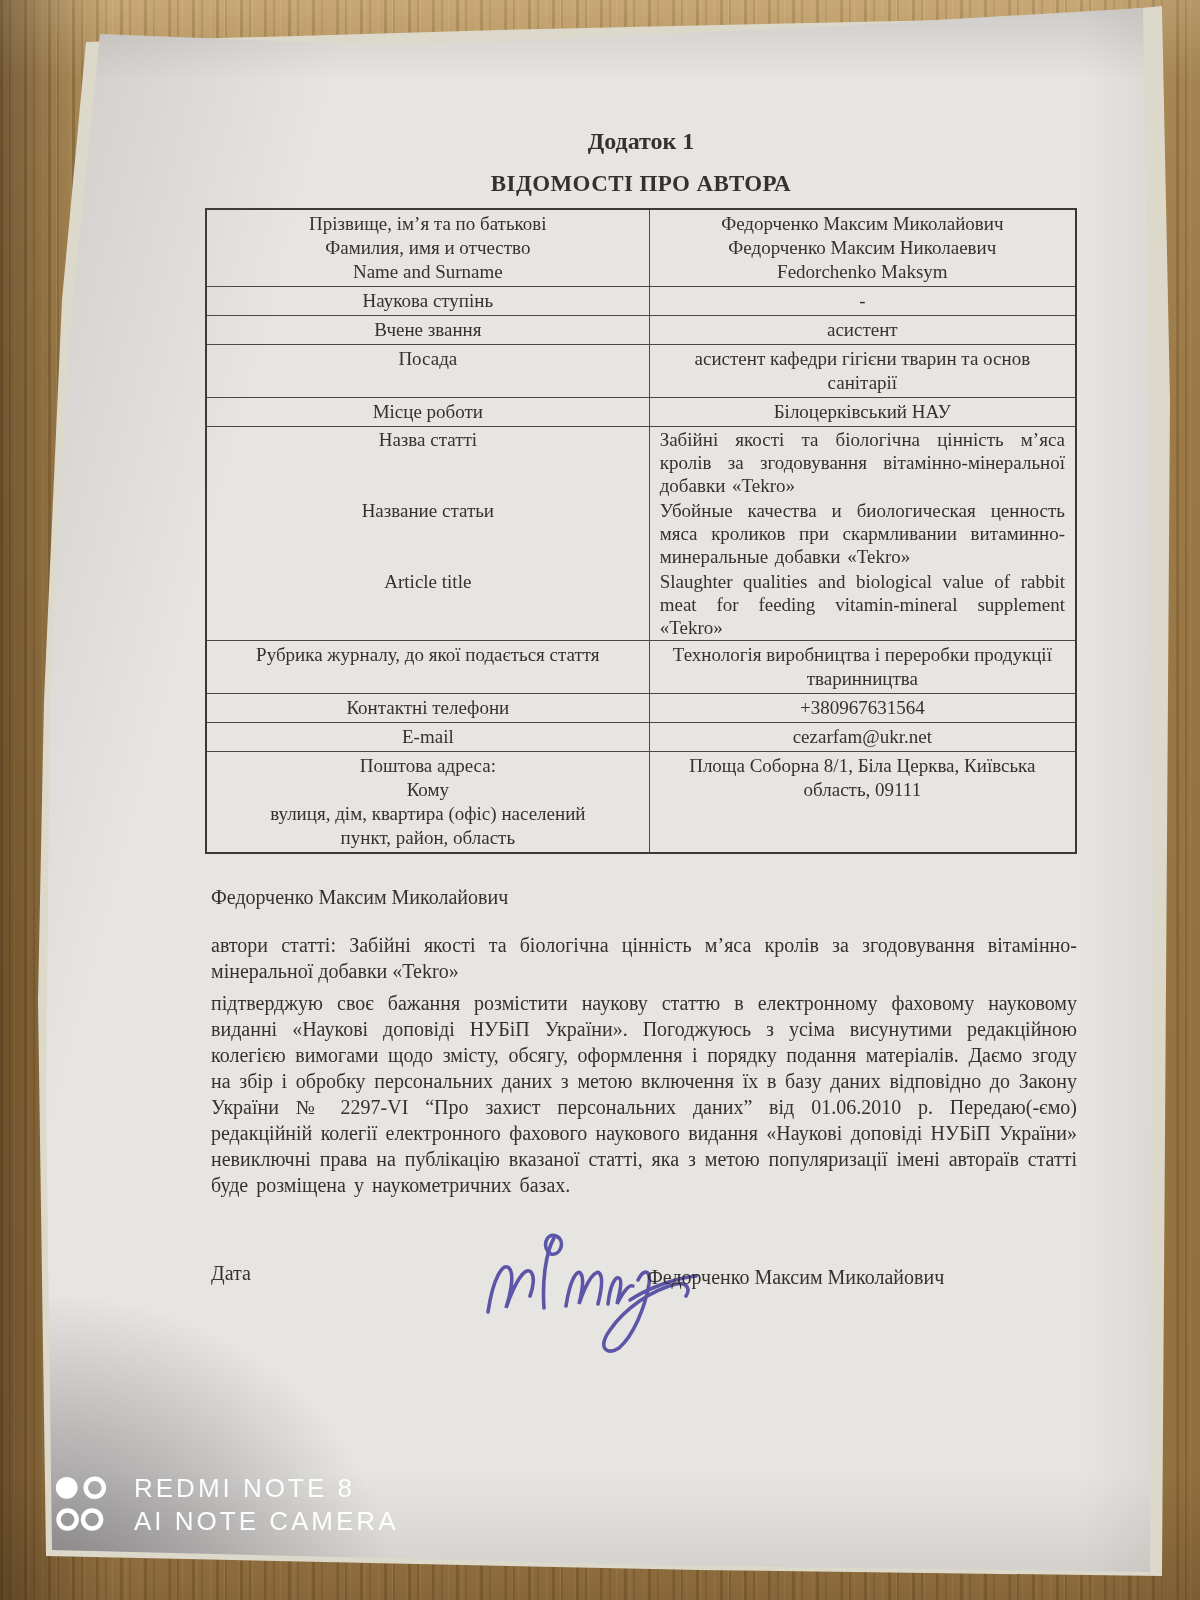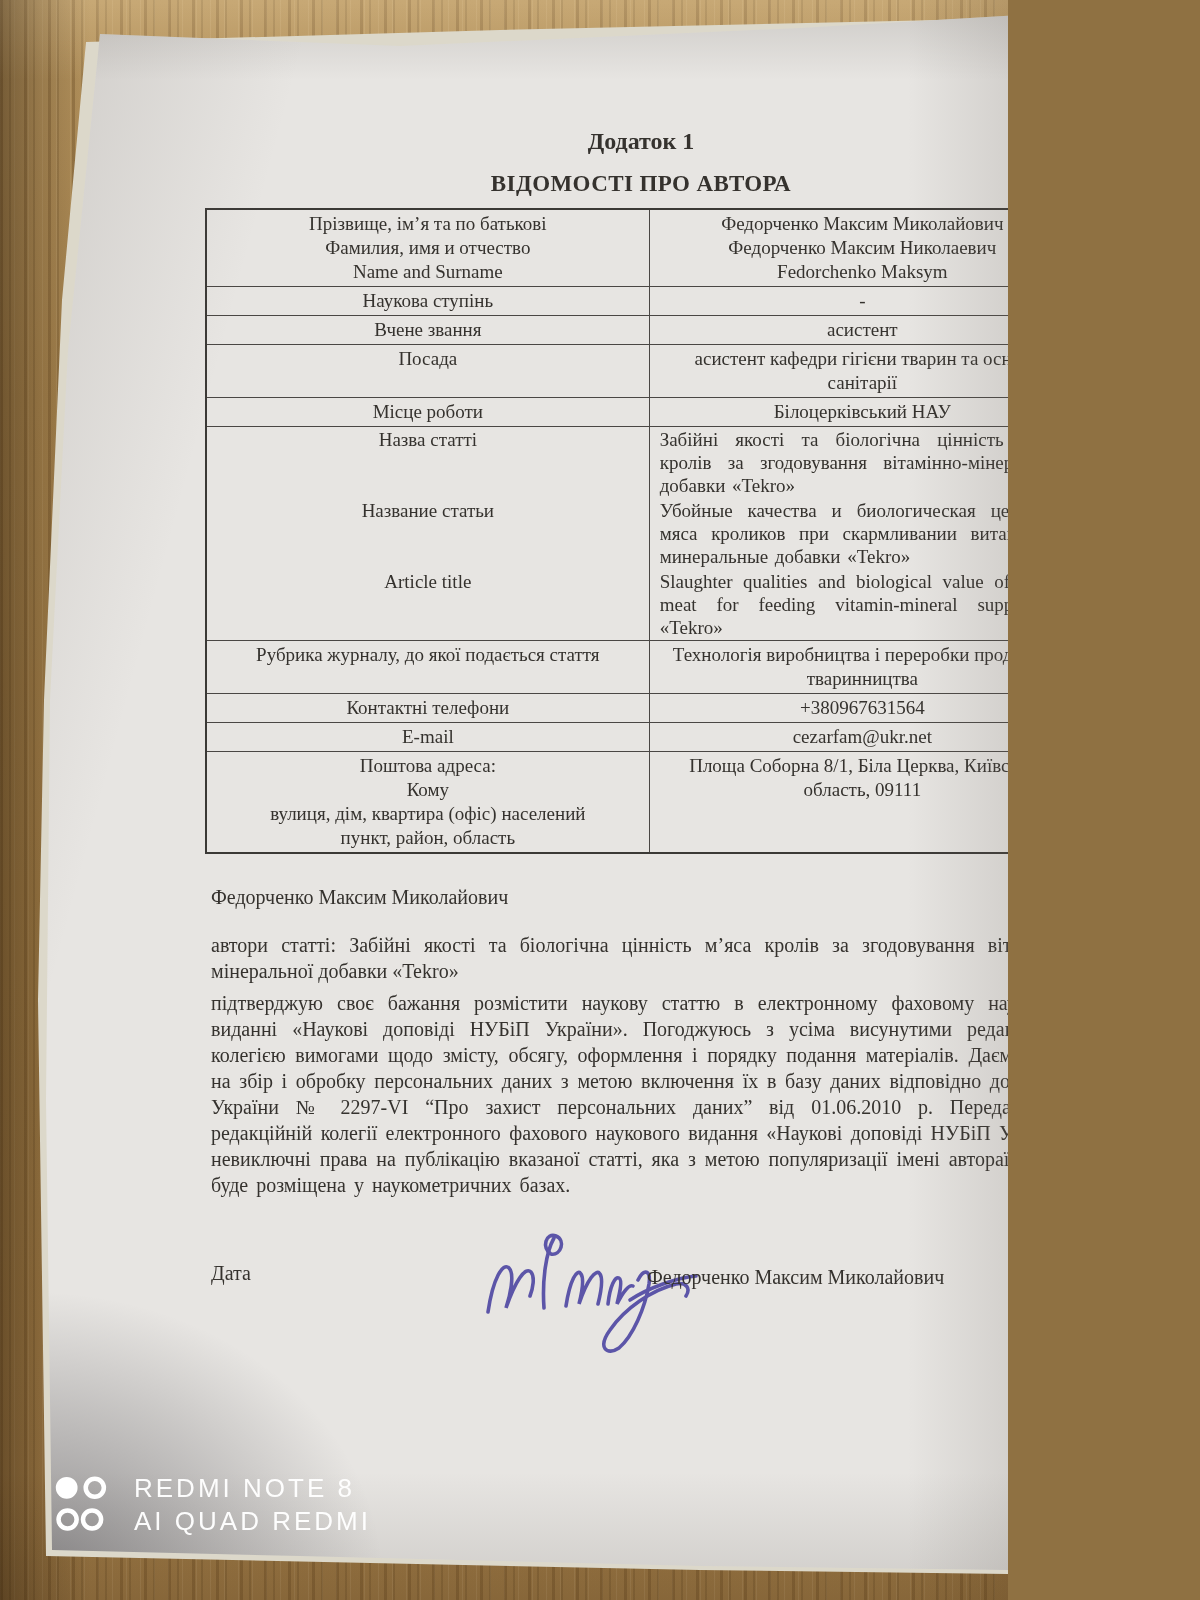--- a/index.html
+++ b/index.html
@@ -1,17 +1,17 @@
 <!DOCTYPE html>
 <html><head>
 <meta charset="utf-8">
 <style>
   html,body{margin:0;padding:0;}
   body{font-family:"Liberation Serif", serif; background:#8f7142;}
-  .scene{position:relative;width:1008px;height:1600px;overflow:hidden;
+  .scene{position:relative;width:1200px;height:1600px;overflow:hidden;
     background-color:#a8854f;
     background-image:
       linear-gradient(90deg, rgba(35,20,4,.42) 0, rgba(35,20,4,.18) 4%, rgba(0,0,0,0) 9%, rgba(0,0,0,0) 90%, rgba(50,30,8,.12) 100%),
       linear-gradient(180deg, rgba(255,230,185,.25) 0, rgba(0,0,0,0) 5%, rgba(0,0,0,0) 92%, rgba(40,24,6,.18) 100%),
       repeating-linear-gradient(90deg, rgba(88,58,22,.28) 0 3px, rgba(0,0,0,0) 3px 9px, rgba(60,38,10,.16) 9px 11px, rgba(0,0,0,0) 11px 24px),
       repeating-linear-gradient(90deg, rgba(255,235,200,.10) 0 1px, rgba(0,0,0,0) 1px 14px),
       linear-gradient(180deg, #b5945f 0, #a8854f 25%, #a17d47 60%, #9c7845 100%);
   }
   .sheet-under{position:absolute;inset:0;background:#dcd8ca;
     clip-path:polygon(86px 42px,500px 30px,1035px 18px,1162px 6px,1170px 400px,1162px 1576px,700px 1570px,46px 1556px,38px 1000px,44px 700px,62px 300px);
@@ -164,16 +164,16 @@
 
   <div class="watermark">
     <svg class="wm-logo" viewBox="0 0 64 68">
       <circle cx="14" cy="15" r="12" fill="#ffffff"></circle>
       <circle cx="45" cy="15" r="10" fill="none" stroke="#ffffff" stroke-width="5"></circle>
       <circle cx="15" cy="50" r="10" fill="none" stroke="#ffffff" stroke-width="5"></circle>
       <circle cx="42" cy="50" r="10" fill="none" stroke="#ffffff" stroke-width="5"></circle>
     </svg>
     <div class="wm-lines">
       <div>REDMI NOTE 8</div>
-      <div>AI QUAD REDMI</div>
+      <div>AI NOTE CAMERA</div>
     </div>
   </div>
 </div>
 
 </body></html>

